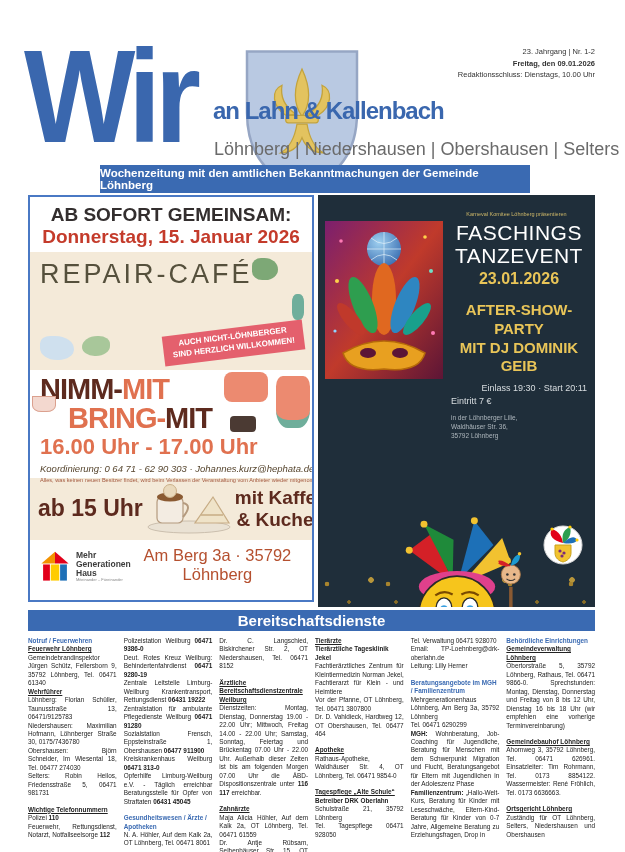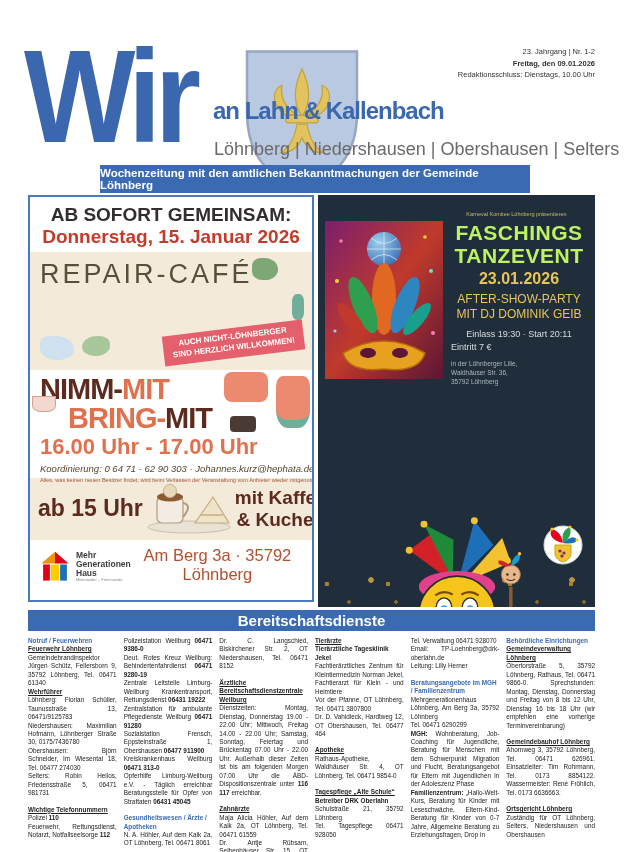--- a/index.html
+++ b/index.html
@@ -53,24 +53,24 @@
   .mgh-sub{font-size:4px;color:#888;font-weight:normal;}
   .la-address{flex:1;text-align:center;font-size:16.5px;font-weight:normal;color:#b5502f;}
 
   .right-ad{position:absolute;left:318px;top:195px;width:277px;height:412px;
             background:#1f2e3a;overflow:hidden;}
   .ra-presenter{padding:16px 0 4px;text-align:center;font-size:5.5px;color:#cdb768;
                 margin-left:120px;}
   .ra-flyer{display:flex;}
   .ra-mask{flex:0 0 118px;margin-left:7px;}
   .ra-text{flex:1;text-align:center;padding:0 8px;color:#d8dde0;}
-  .ra-title{font-size:21px;font-weight:bold;color:#bef264;line-height:1.1;letter-spacing:0.5px;}
+  .ra-title{font-size:21px;font-weight:normal;color:#ffffff;line-height:1.1;letter-spacing:0.5px;}
   .ra-date{font-size:16px;font-weight:bold;color:#e9c558;margin-top:3px;}
-  .ra-sub{font-size:12px;font-weight:normal;color:#e9c558;line-height:1.25;margin-top:4px;}
-  .ra-adm{font-size:9px;text-align:center;margin-top:7px;}
+  .ra-sub{font-size:15px;font-weight:bold;color:#e9c558;line-height:1.25;margin-top:13px;}
+  .ra-adm{font-size:9px;text-align:right;margin-top:7px;}
   .ra-price{font-size:9px;text-align:left;margin-top:3px;}
   .ra-venue{font-size:6.5px;text-align:left;margin-top:7px;line-height:1.4;color:#aeb7bd;}
   .ra-badgewrap{position:absolute;right:12px;top:330px;}
   .ra-confetti{position:absolute;left:0;right:0;top:378px;bottom:0;
     background-image:
       radial-gradient(circle 2px at 9px 11px,  #a8842d 2px, transparent 2.6px),
       radial-gradient(circle 1.5px at 31px 29px,#8a6d25 1.5px, transparent 2.1px),
       radial-gradient(circle 2.5px at 53px 7px, #b8963a 2.5px, transparent 3.1px),
       radial-gradient(circle 1.5px at 21px 47px,#97782a 1.5px, transparent 2.1px),
       radial-gradient(circle 2px at 44px 39px, #7d6222 2px, transparent 2.6px);

